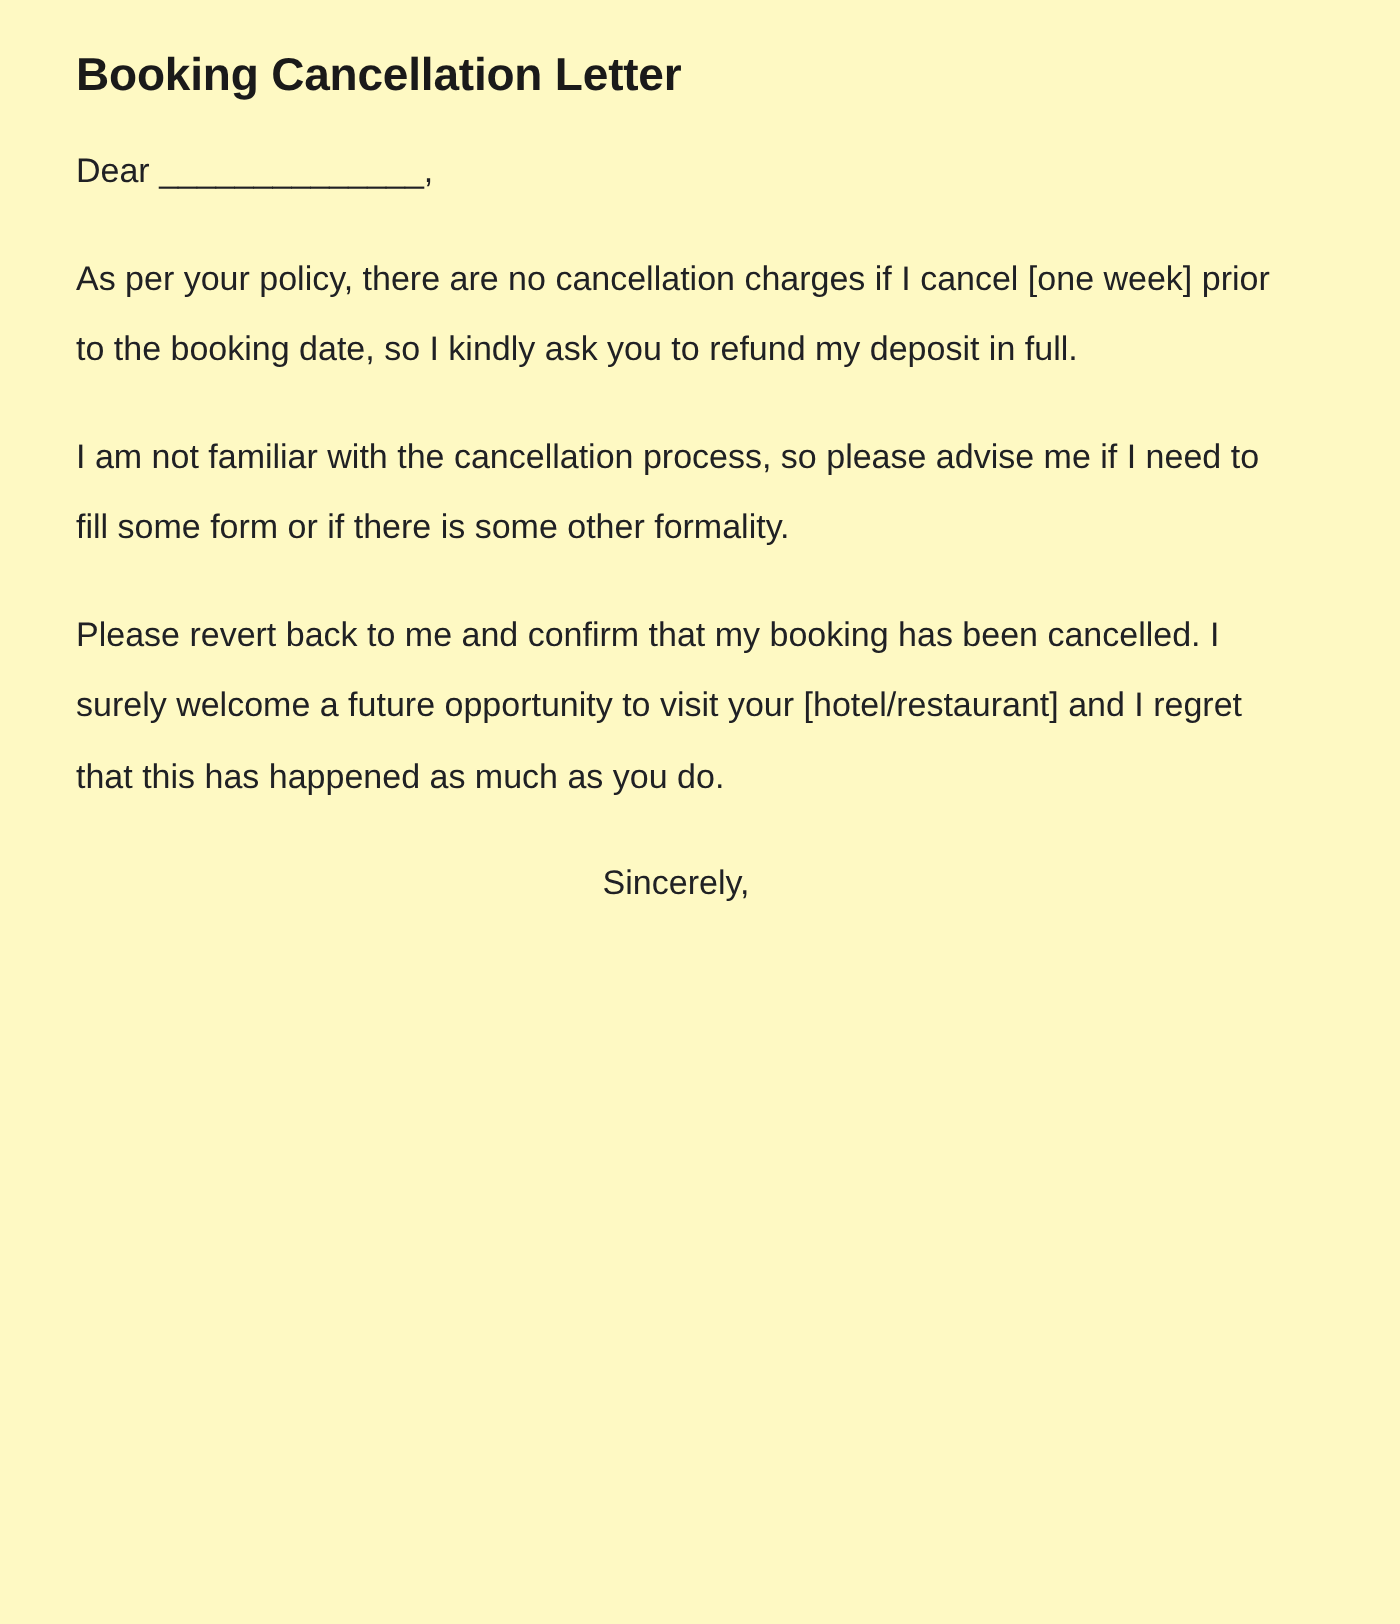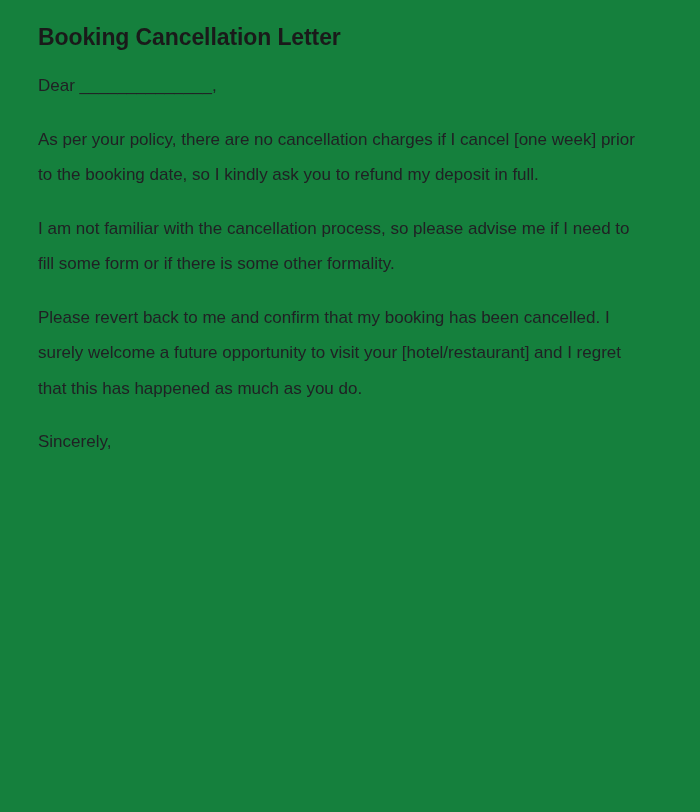--- a/index.html
+++ b/index.html
@@ -14,21 +14,21 @@
     height: 812px;
     overflow: hidden;
     font-family: "Liberation Sans", "DejaVu Sans", sans-serif;
     -webkit-font-smoothing: antialiased;
   }
 
   .page {
     position: relative;
     width: 700px;
     height: 812px;
-    background: #15803d;
+    background: #fef9c3;
     box-sizing: border-box;
     padding: 16px;
   }
 
   .letter {
     position: absolute;
     left: 38px;
     top: 22px;
     width: 600px;
   }
@@ -53,20 +53,21 @@
     margin: 16px 0 18px 0;
     white-space: pre;
   }
 
   .para {
     margin: 0 0 18px 0;
   }
 
   .closing {
     margin: 0;
+    text-align: center;
   }
 </style>
 </head>
 <body>
 
 <div class="page">
 
   <article class="letter">
 
     <h1 class="letter-title">Booking Cancellation Letter</h1>

